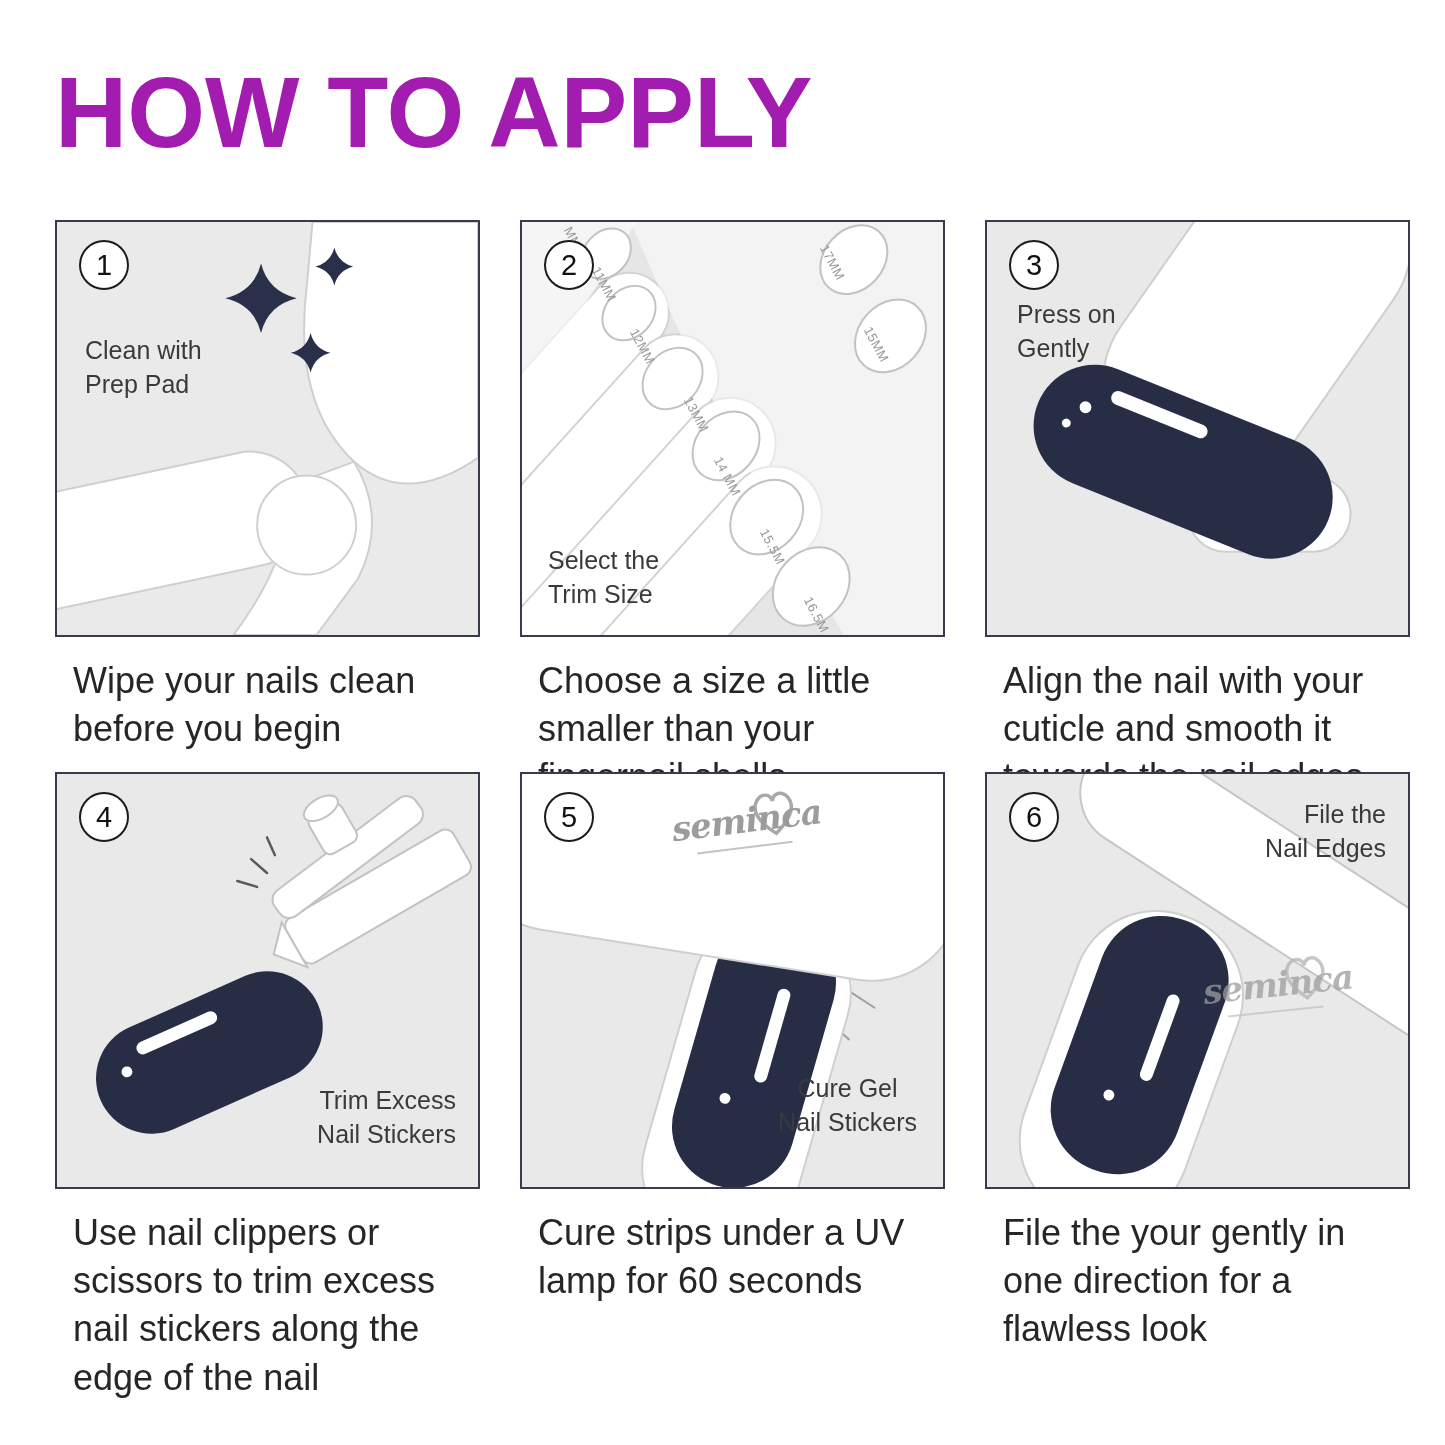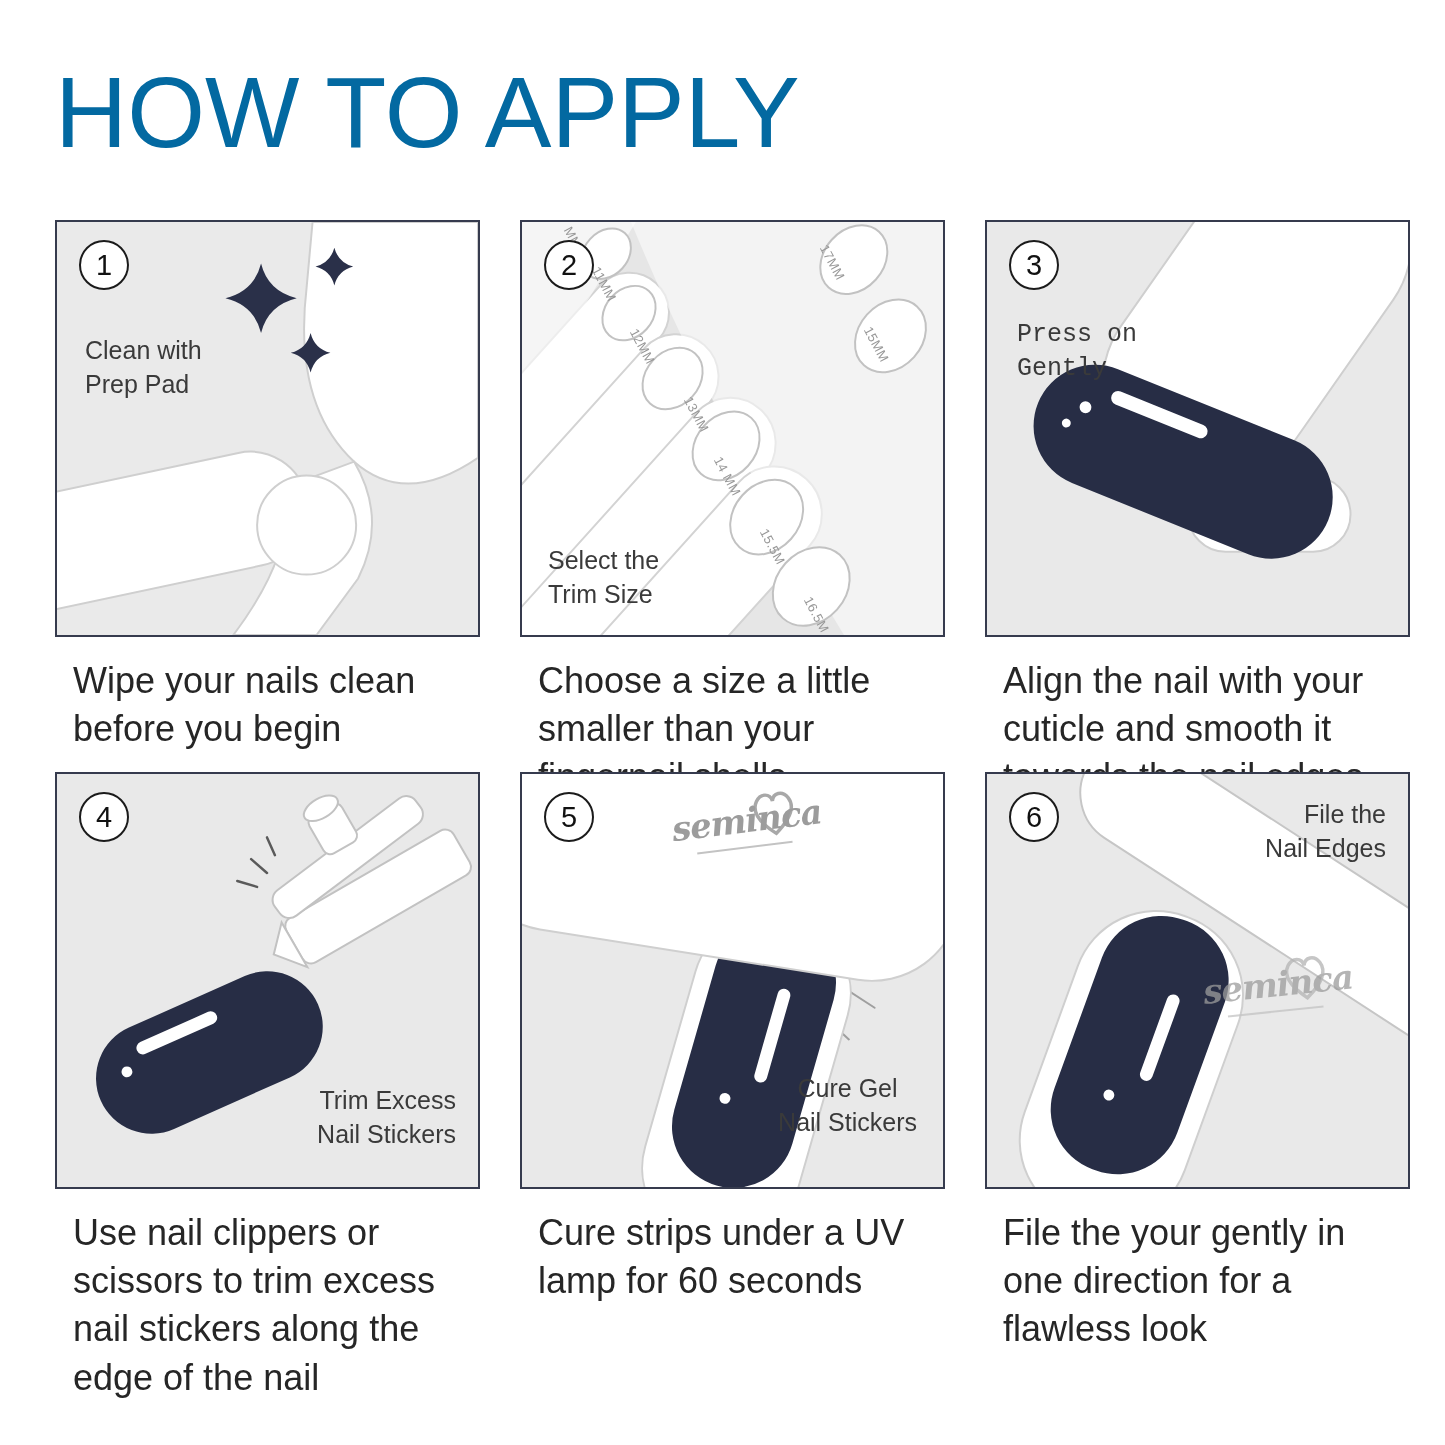--- a/index.html
+++ b/index.html
@@ -2,21 +2,21 @@
 <html><head>
 <meta charset="utf-8">
 <style>
   html,body{margin:0;padding:0;}
   body{
     width:1445px;height:1445px;overflow:hidden;background:#ffffff;
     font-family:"Liberation Sans", sans-serif;color:#222;
   }
   .page{padding:36px 35px 0 55px;}
   .title{
-    font-size:100px;font-weight:400;color:#0369a1;letter-spacing:0px;
+    font-size:100px;font-weight:700;color:#a21caf;letter-spacing:0px;
     margin:26px 0 58px 0;line-height:1;
   }
   .grid{display:grid;grid-template-columns:repeat(3,425px);column-gap:40px;}
   .step{position:relative;}
   .box{
     position:relative;width:425px;height:417px;box-sizing:border-box;
     border:2px solid #363b4e;background:#e9e9e9;overflow:hidden;
   }
   .illus{position:absolute;left:0;top:0;width:100%;height:100%;}
   .num{
@@ -24,21 +24,21 @@
     border:2.5px solid #1b1b1b;border-radius:50%;background:#fff;
     display:flex;align-items:center;justify-content:center;
     font-size:29px;color:#111;z-index:4;
   }
   .inner-label{
     position:absolute;z-index:4;font-size:25px;color:#3a3a3a;
     line-height:1.34;white-space:pre-line;
   }
   .lab-1{left:28px;top:112px;}
   .lab-2{left:26px;top:322px;}
-  .lab-3{left:30px;top:96px;font-family:Liberation Mono, monospace;}
+  .lab-3{left:30px;top:76px;}
   .lab-4{right:22px;top:310px;text-align:right;}
   .lab-5{right:26px;top:298px;text-align:center;}
   .lab-6{right:22px;top:24px;text-align:right;}
   .caption{
     margin:20px 0 0 18px;width:396px;height:115px;
     font-size:36px;color:#262626;line-height:1.34;
   }
   .size-label{
     position:absolute;z-index:3;font-size:13px;color:#979797;
     letter-spacing:.5px;transform-origin:left top;white-space:nowrap;

